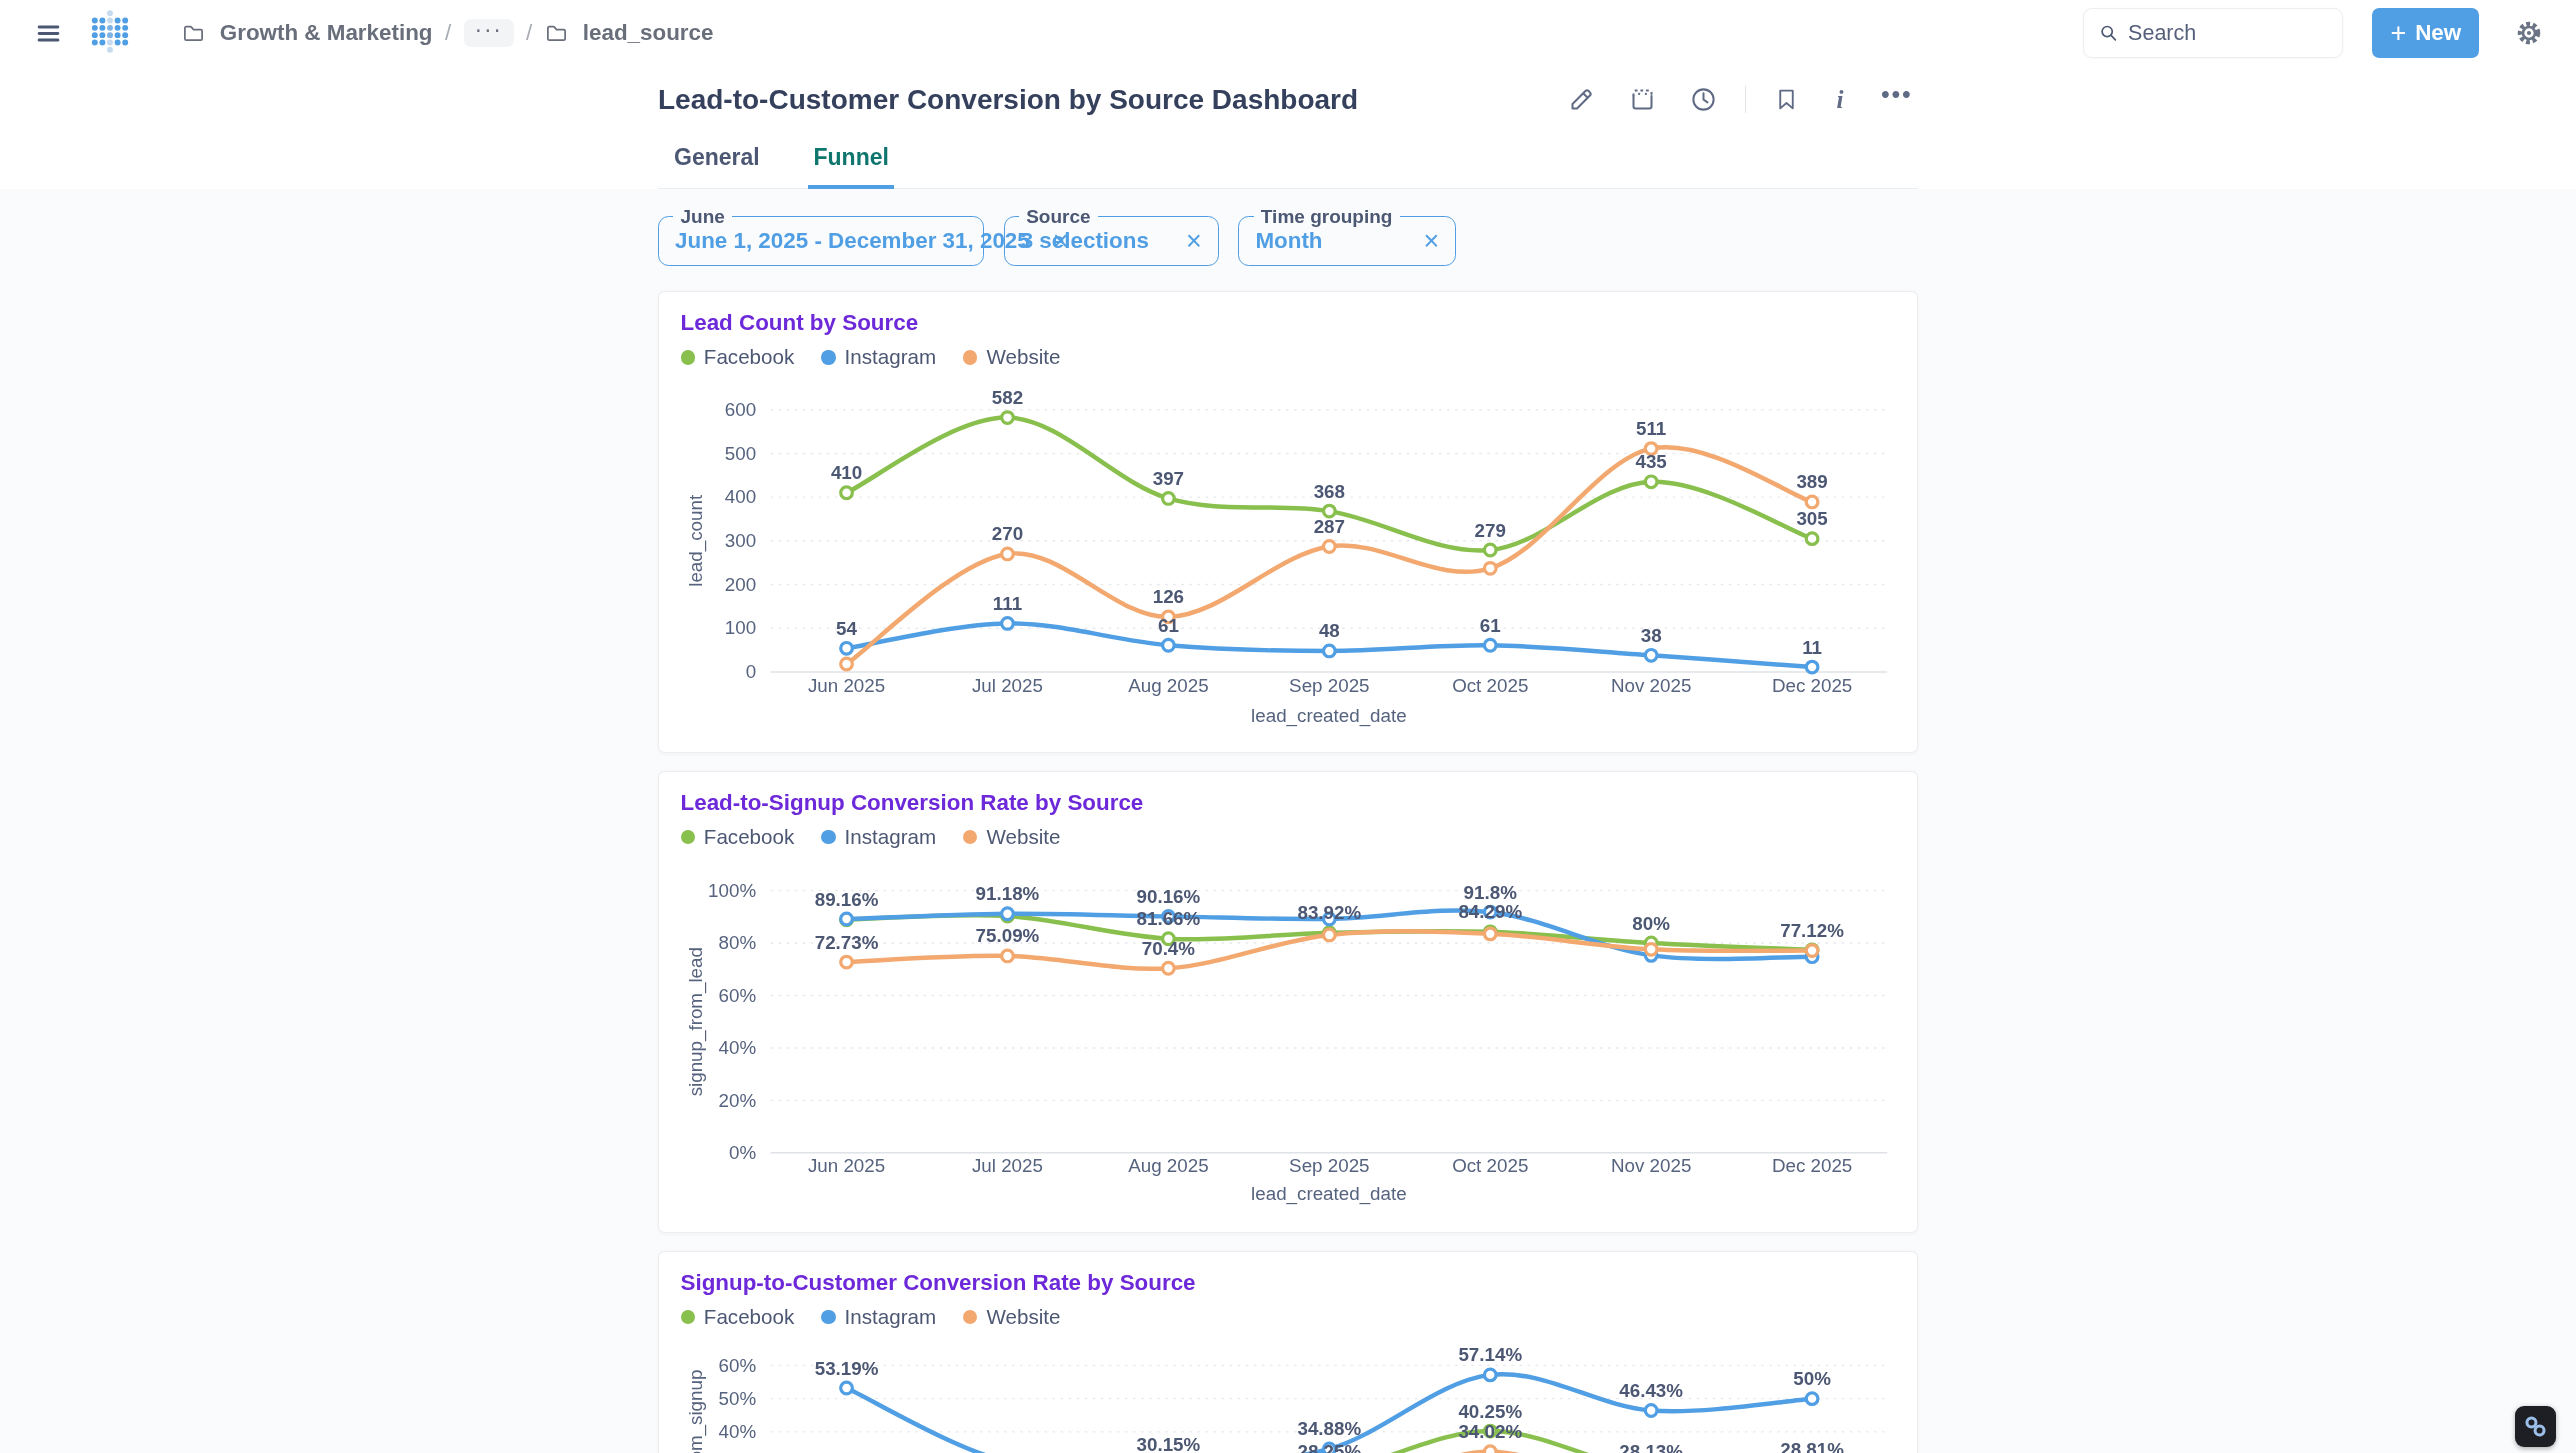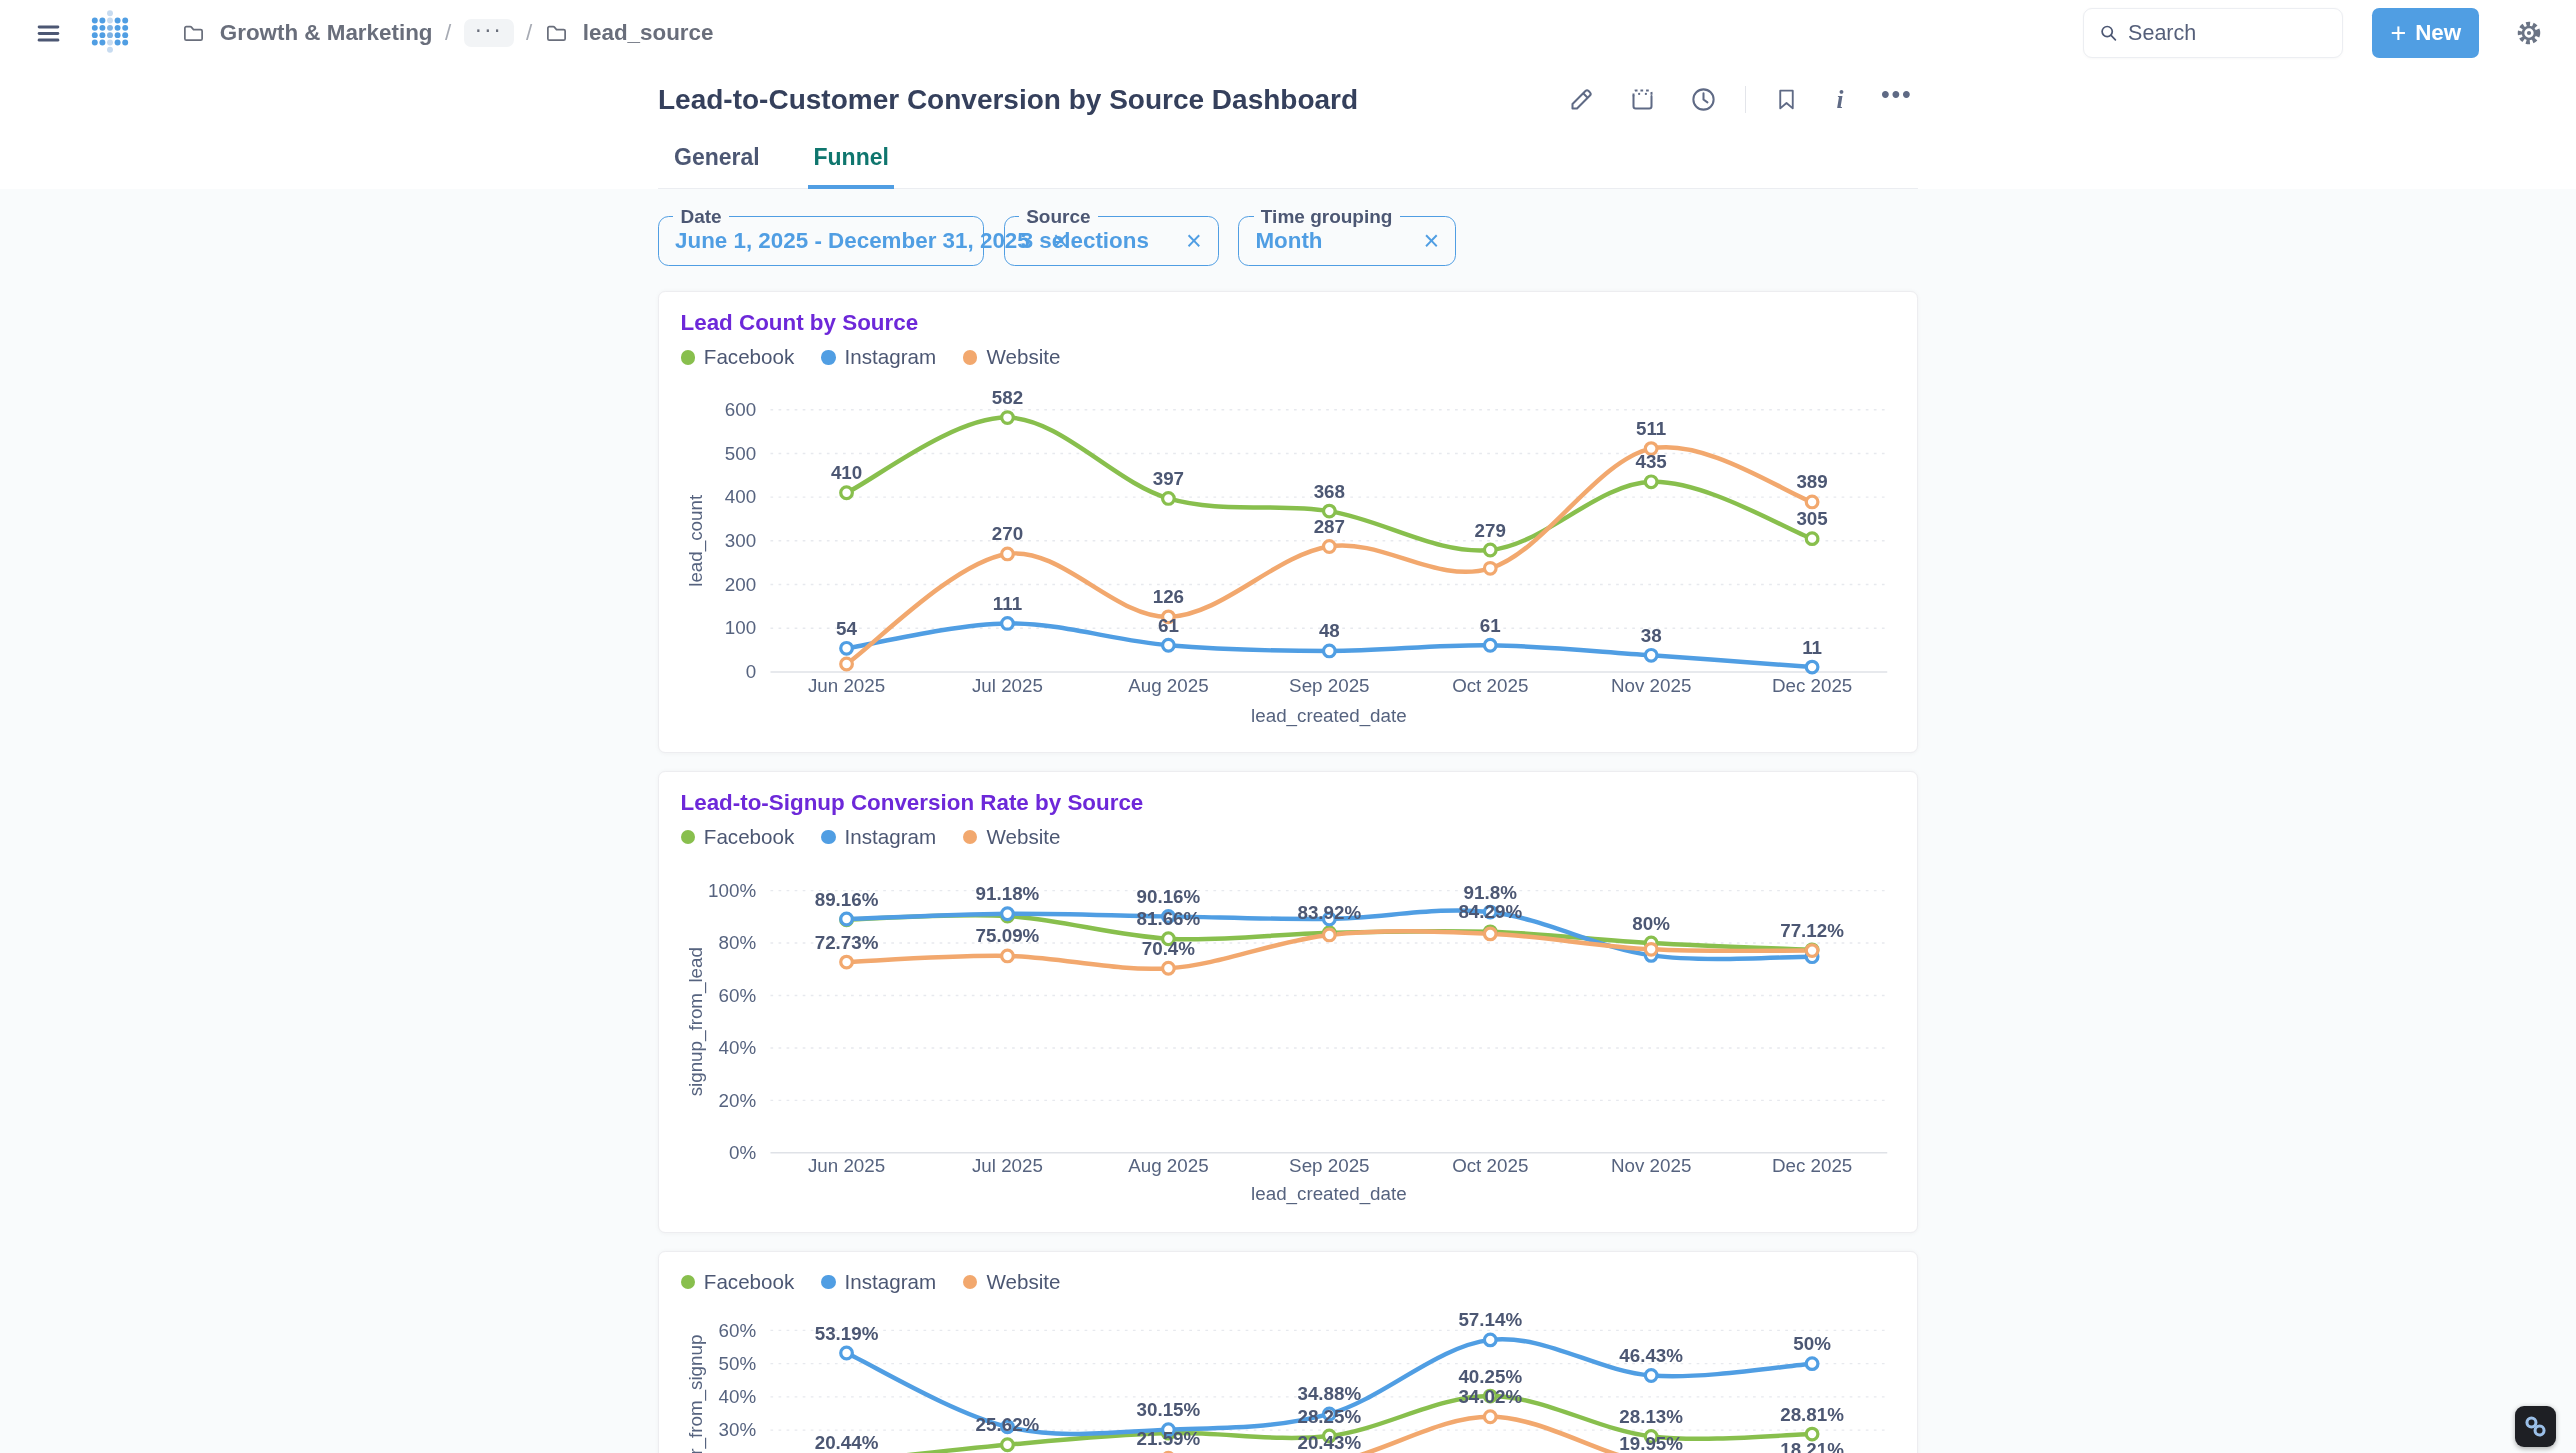--- a/index.html
+++ b/index.html
@@ -186,21 +186,21 @@
         <div class="tab active">Funnel</div>
       </div>
     </div>
   </div>
 </section>
 
 <main>
   <div class="content-col">
     <div class="filters-row">
       <div class="filter" style="width:326px;">
-        <span class="filter-label">Date</span>
+        <span class="filter-label">June</span>
         <span class="filter-value">June 1, 2025 - December 31, 2025</span>
         <button class="filter-x">×</button>
       </div>
       <div class="filter" style="width:215px;">
         <span class="filter-label">Source</span>
         <span class="filter-value">3 selections</span>
         <button class="filter-x">×</button>
       </div>
       <div class="filter" style="width:218px;align-items:center;">
         <span class="filter-label">Time grouping</span>
@@ -365,20 +365,21 @@
               <text x="364.83333333333337" y="357" text-anchor="middle" class="tick-text">Jul 2025</text>
               <text x="544.6666666666667" y="357" text-anchor="middle" class="tick-text">Aug 2025</text>
               <text x="724.5" y="357" text-anchor="middle" class="tick-text">Sep 2025</text>
               <text x="904.3333333333334" y="357" text-anchor="middle" class="tick-text">Oct 2025</text>
               <text x="1084.1666666666665" y="357" text-anchor="middle" class="tick-text">Nov 2025</text>
               <text x="1264" y="357" text-anchor="middle" class="tick-text">Dec 2025</text>
               <text x="724" y="388" text-anchor="middle" class="axis-title">lead_created_date</text>
             </svg></div>
       </section>
       <section class="card">
+        <h2 class="card-title">Signup-to-Customer Conversion Rate by Source</h2>
         <div class="card-legend">
             <span class="legend-item">
               <span class="legend-dot" style="background: rgb(136, 191, 77);"></span>
               <span>Facebook</span>
             </span>
             <span class="legend-item">
               <span class="legend-dot" style="background: rgb(80, 158, 227);"></span>
               <span>Instagram</span>
             </span>
             <span class="legend-item">

